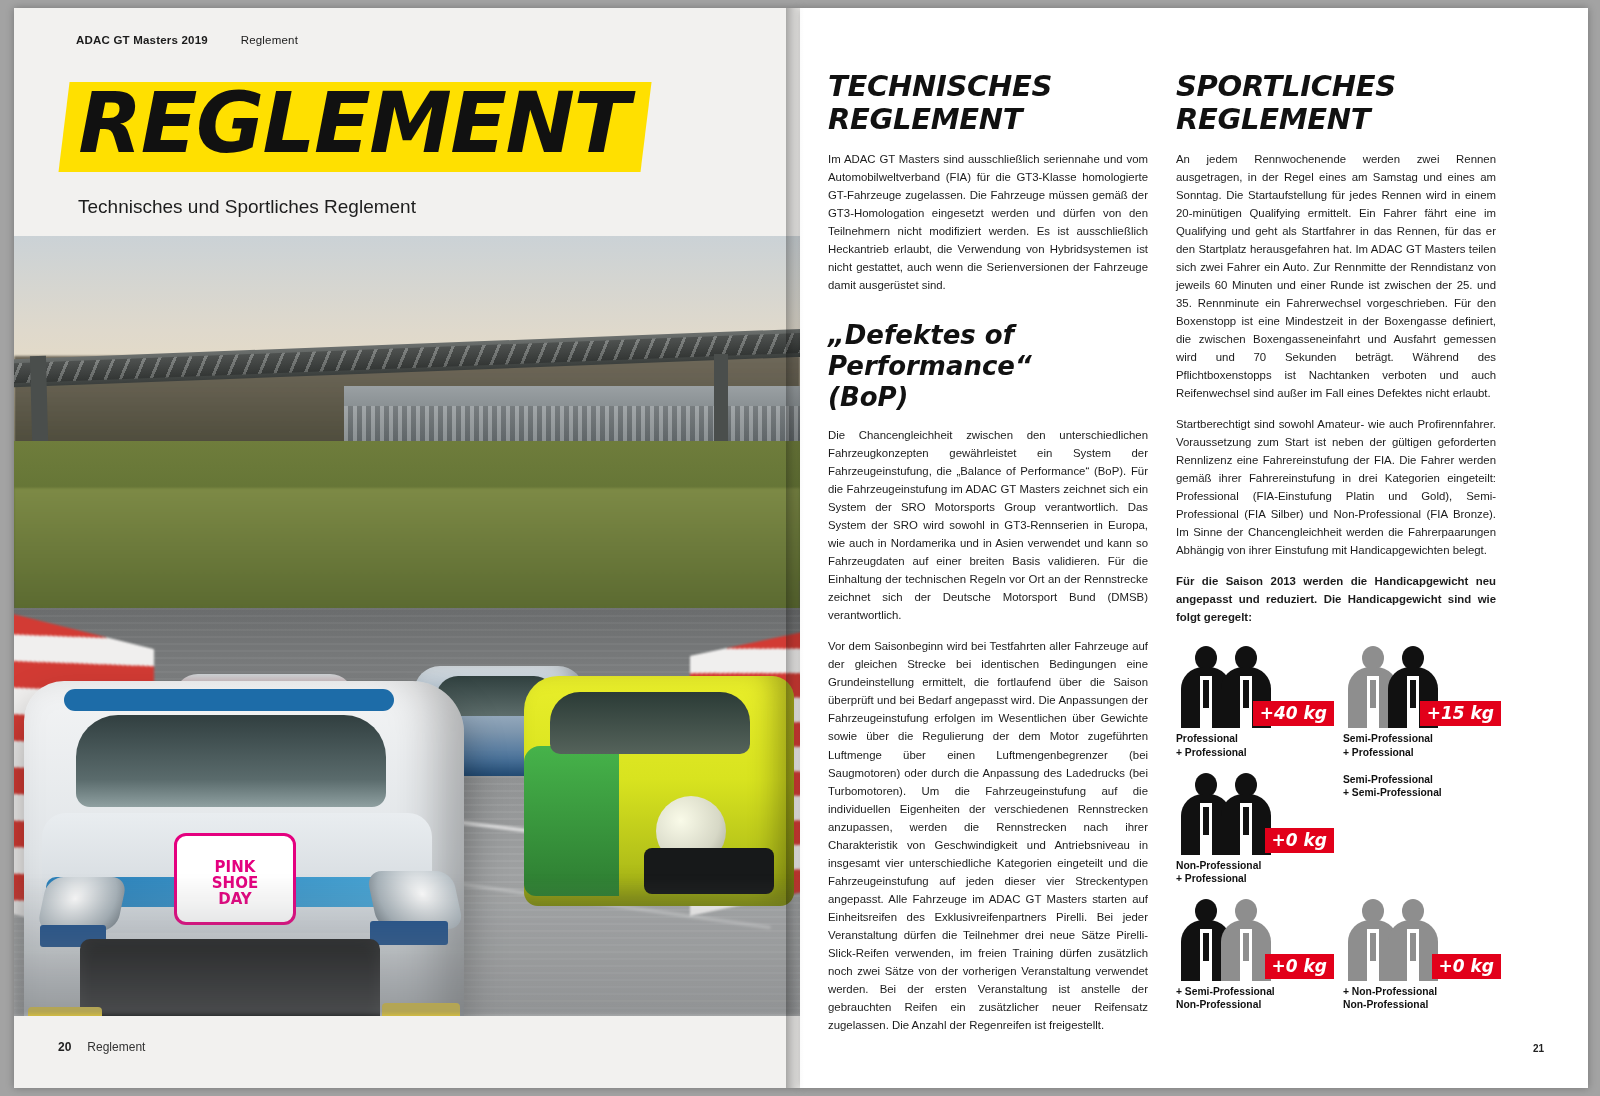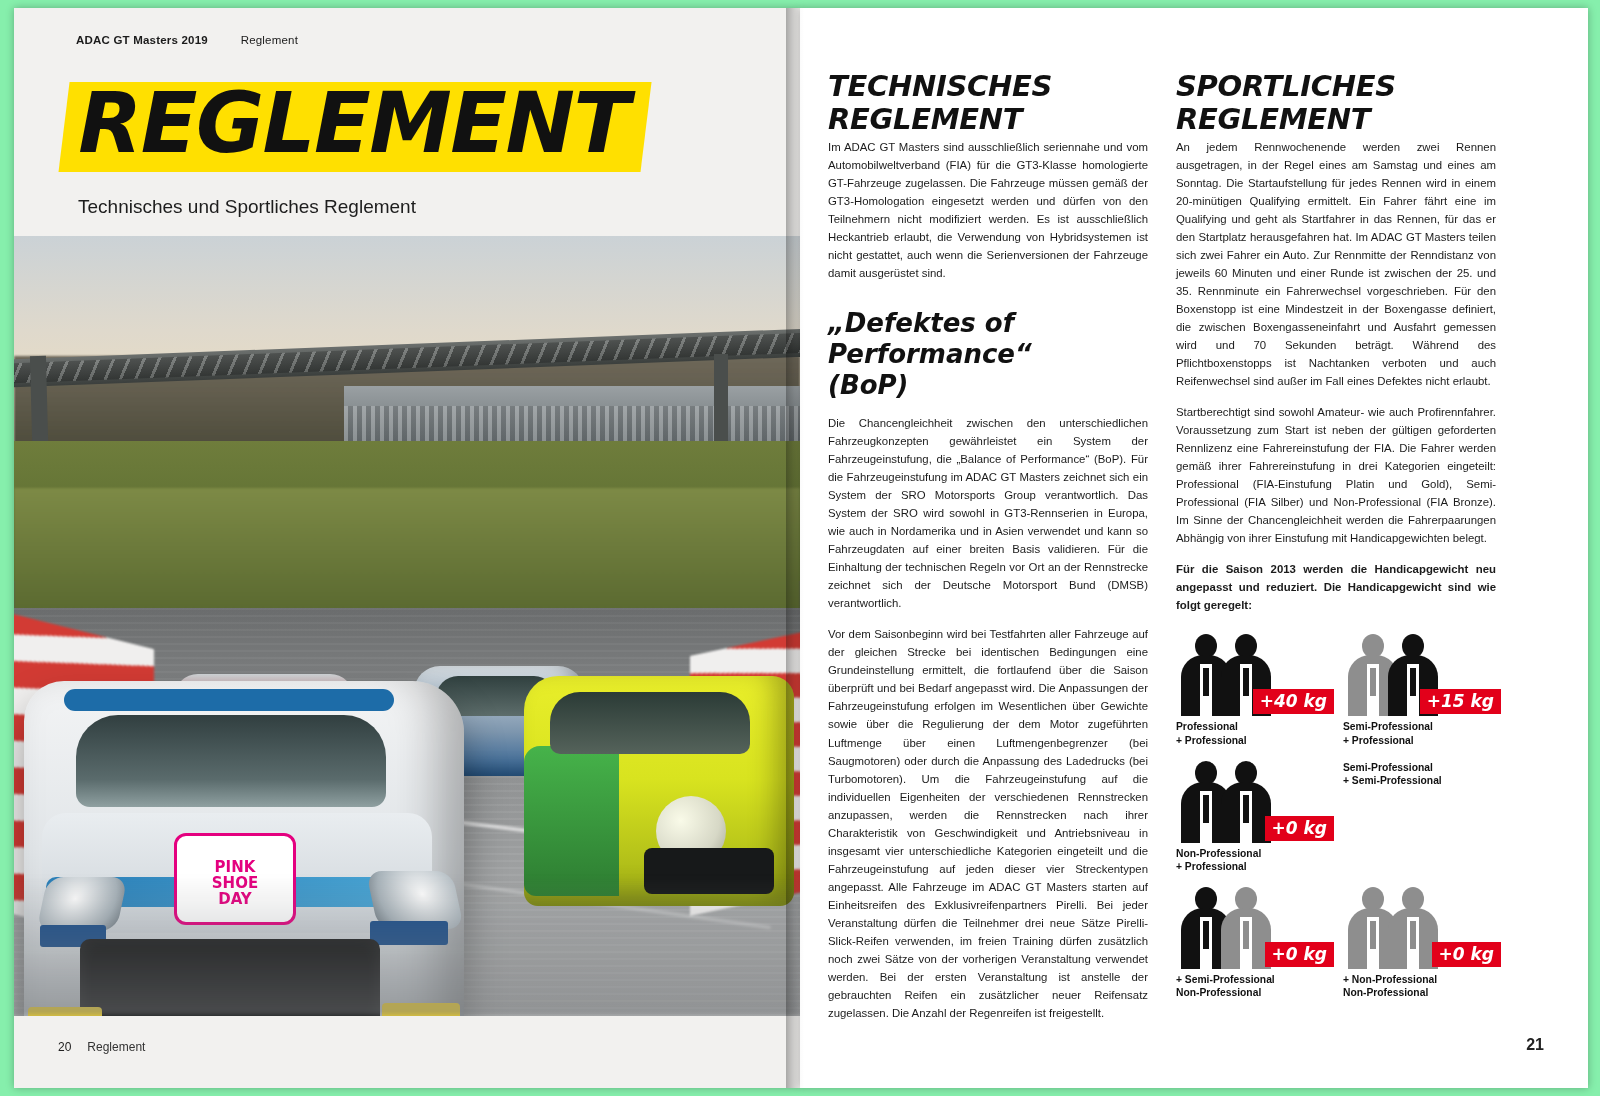--- a/index.html
+++ b/index.html
@@ -10,21 +10,21 @@
   body {
     width: 1600px;
     height: 1096px;
     font-family: "Liberation Sans", sans-serif;
     overflow: hidden;
   }
   .spread {
     position: relative;
     width: 1600px;
     height: 1096px;
-    background: #86efac;
+    background: #a3a3a3;
   }
   
   .page-left {
     position: absolute;
     left: 14px;
     top: 8px;
     width: 786px;
     height: 1080px;
     background: #f2f1ef;
     box-shadow: 0 0 8px rgba(0,0,0,.28);
@@ -280,45 +280,45 @@
     position:absolute; left:0; bottom:0; width:100%; height:140px;
     background: linear-gradient(to bottom, rgba(255,255,255,0), rgba(120,122,124,.55));
     filter: blur(3px);
   }
 
   .folio-left {
     position: absolute;
     bottom: 34px; left: 44px;
     font-size: 12px; color: #222;
   }
-  .folio-left b { font-weight: normal; }
+  .folio-left b { font-weight: bold; }
   .folio-left .lbl { margin-left: 16px; color:#333; }
   .folio-right {
     position: absolute;
     bottom: 34px; right: 44px;
-    font-size: 16px; color: #222; font-weight: bold;
+    font-size: 10px; color: #222; font-weight: bold;
   }
 
   
   .col {
     position: absolute;
     top: 62px;
     width: 320px;
   }
   .col-1 { left: 28px; }
   .col-2 { left: 376px; }
   .head {
     font-family: "DejaVu Sans", sans-serif;
     font-weight: bold;
     font-style: italic;
     font-size: 29px;
     line-height: 1.14;
     color: #111;
     letter-spacing: -.3px;
-    margin: 0 0 2px 0;
+    margin: 0 0 14px 0;
   }
   .sub-head {
     font-family: "DejaVu Sans", sans-serif;
     font-weight: bold;
     font-style: italic;
     font-size: 26px;
     line-height: 1.18;
     color: #111;
     margin: 26px 0 14px 0;
   }

